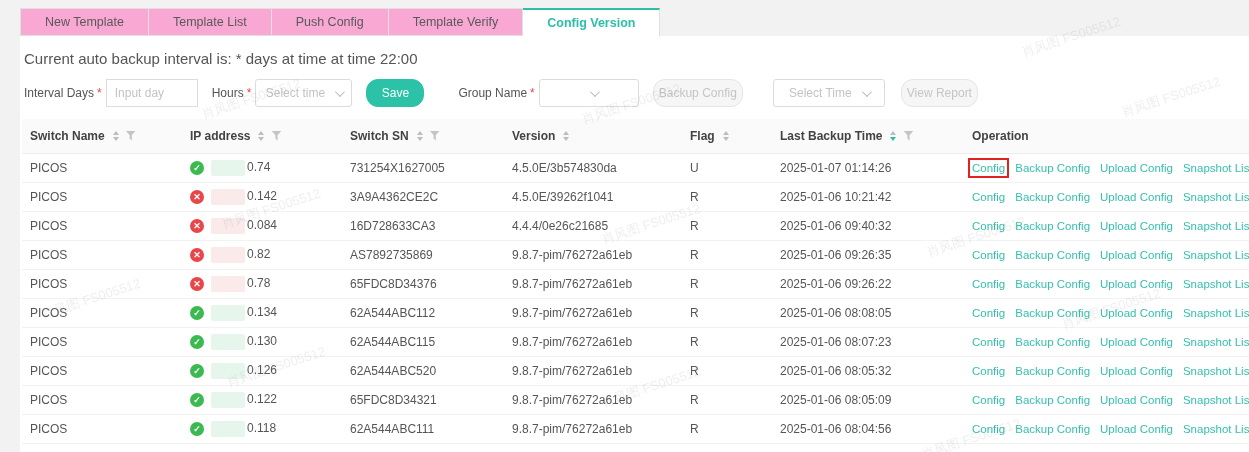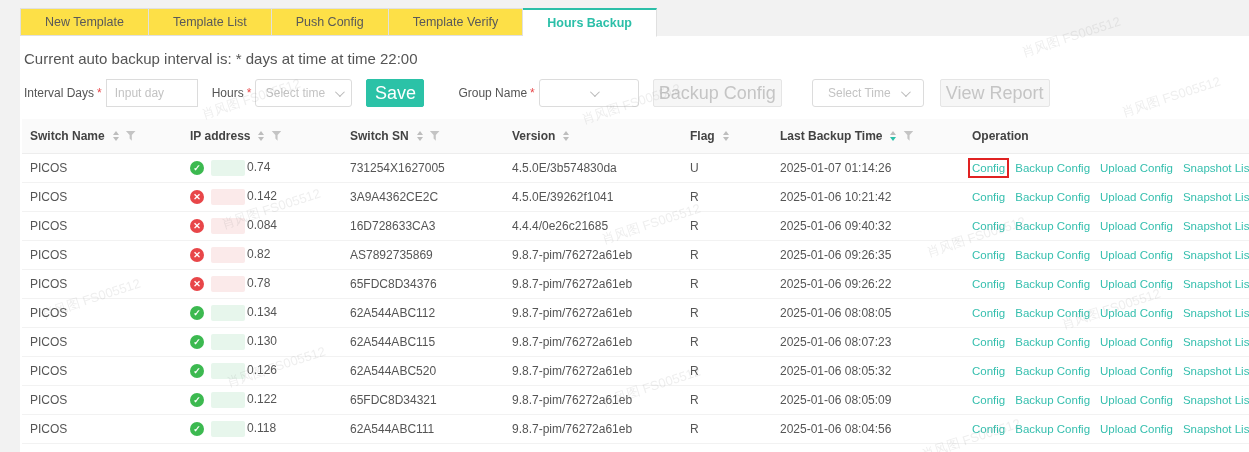--- a/index.html
+++ b/index.html
@@ -3,21 +3,21 @@
 <meta charset="utf-8">
 <style>
   * { margin:0; padding:0; box-sizing:border-box; }
   body { font-family:"Liberation Sans", sans-serif; }
   .screen { position:relative; width:1249px; height:452px; background:#f2f2f2; overflow:hidden; }
   .card { position:absolute; left:20px; top:36px; right:0; bottom:0; background:#ffffff; }
 
   
   .tabbar { position:absolute; left:20px; top:8px; right:0; height:28px; display:flex; align-items:flex-end; }
   .tab { height:28px; line-height:26px; padding:0 24px; font-size:12.5px; color:#595959;
-         background:#fde047; border:1px solid #e0e0e0; border-left-width:0; cursor:pointer; white-space:nowrap; }
+         background:#f9a8d4; border:1px solid #e0e0e0; border-left-width:0; cursor:pointer; white-space:nowrap; }
   .tab:first-child { border-left-width:1px; }
   .tab.active { background:#ffffff; color:#2bbfa8; font-weight:bold; border-top:2px solid #2bbfa8;
                 border-bottom:1px solid #ffffff; height:29px; margin-bottom:-1px; }
 
   
   .content { position:absolute; left:22px; top:36px; right:0; bottom:0; }
   .info-line { font-size:15px; color:#555; padding:14px 0 2px 2px; }
 
   .form-row { display:flex; align-items:center; margin:10px 0 12px 2px; font-size:12px; color:#555; }
   .form-row label { white-space:nowrap; }
@@ -26,21 +26,21 @@
                font-size:12px; color:#555; font-family:"Liberation Sans", sans-serif; margin-right:14px; }
   .txt-input::placeholder { color:#c3c3c3; }
   .select { height:28px; border:1px solid #dcdcdc; border-radius:3px; background:#fff; display:flex;
             align-items:center; justify-content:center; padding:0 9px; margin-right:14px; cursor:pointer; }
   .select .ph { color:#c3c3c3; font-size:12px; }
   .select .chev { width:7px; height:7px; border-right:1.4px solid #b9b9b9; border-bottom:1.4px solid #b9b9b9;
                   transform:rotate(45deg) translateY(-2px); margin-left:10px; }
   .sel-hours { width:97px; }
   .sel-group { width:100px; }
   .sel-time  { width:112px; }
-  .btn { height:28px; border-radius:2px; font-size:18px; padding:0 5px; cursor:pointer;
+  .btn { height:28px; border-radius:12px; font-size:12px; padding:0 5px; cursor:pointer;
          font-family:"Liberation Sans", sans-serif; border:1px solid transparent; }
   .btn.primary { background:#2bc2a7; color:#fff; border-color:#2bc2a7; margin-right:34px; min-width:58px; }
   .btn.disabled { background:#f6f6f6; color:#c5c5c5; border-color:#e5e5e5; cursor:not-allowed; margin-right:30px; }
   .gap-lg { margin-right:16px; }
 
   
   table { border-collapse:collapse; table-layout:fixed; width:1227px; font-size:12px; }
   col.c1{width:160px} col.c2{width:160px} col.c3{width:162px} col.c4{width:178px}
   col.c5{width:90px}  col.c6{width:192px} col.c7{width:285px}
   thead th { background:#fafafa; height:34px; text-align:left; font-size:12px; color:#434343;
@@ -96,21 +96,21 @@
   <span class="wm">肖风图 FS005512</span>
   <span class="wm">肖风图 FS005512</span>
 
   <div class="card"></div>
 
   <div class="tabbar">
     <div class="tab"><span>New Template</span></div>
     <div class="tab"><span>Template List</span></div>
     <div class="tab"><span>Push Config</span></div>
     <div class="tab"><span>Template Verify</span></div>
-    <div class="tab active"><span>Hours Backup</span></div>
+    <div class="tab active"><span>Config Version</span></div>
   </div>
 
   <div class="content">
 
     <div class="info-line">Current auto backup interval is: * days at time at time 22:00</div>
 
     <div class="form-row">
       <label><span>Interval Days</span><span class="req">*</span></label>
       <input class="txt-input" type="text" placeholder="Input day" style="">
       <label><span>Hours</span><span class="req">*</span></label>

